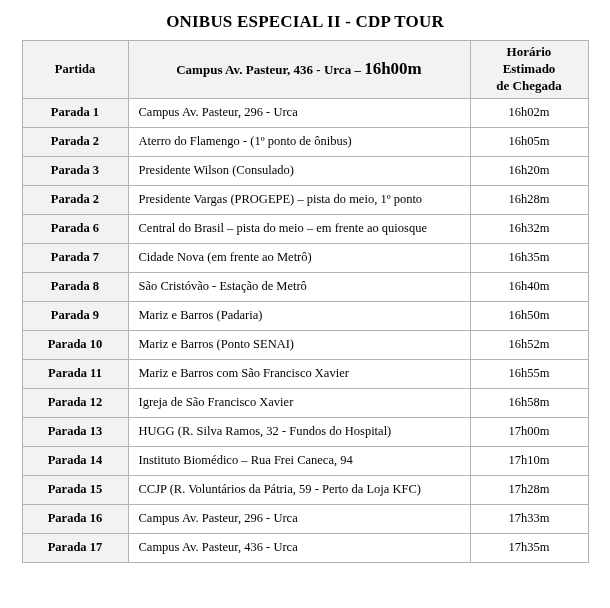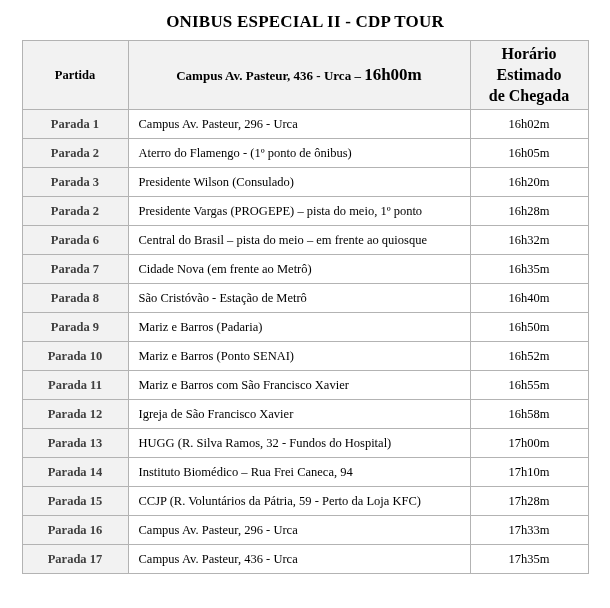--- a/index.html
+++ b/index.html
@@ -58,32 +58,32 @@
     font-size: 13px;
     height: 42px;
     padding: 4px 6px !important;
   }
   .hdr-route .route-time {
     font-size: 17px;
     font-weight: bold;
     margin-top: 33px;
   }
   .hdr-time {
-    font-size: 16px;
+    font-size: 13px;
     line-height: 1.3;
     height: 42px;
     padding: 3px 17px !important;
   }
 
   .cell-stop {
     background: #f2f2f2;
     text-align: center;
     font-weight: bold;
     font-size: 12.5px;
-    color: #404040;
+    color: #000000;
     height: 28px;
   }
   .cell-desc {
     background: #ffffff;
     text-align: left;
     font-size: 12.5px;
     color: #000000;
     padding-left: 10px !important;
     height: 28px;
   }

